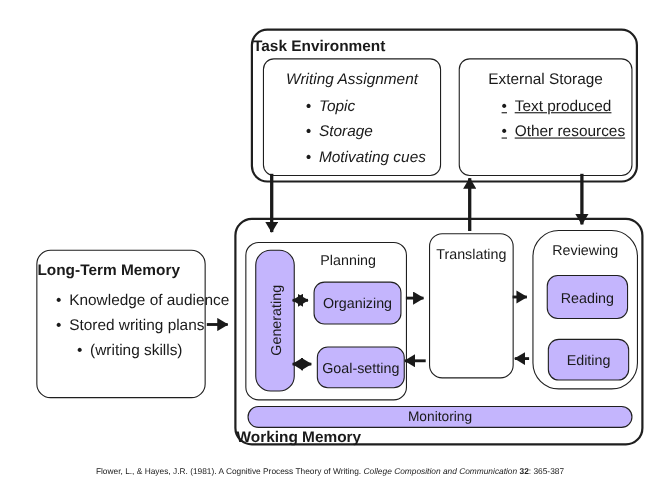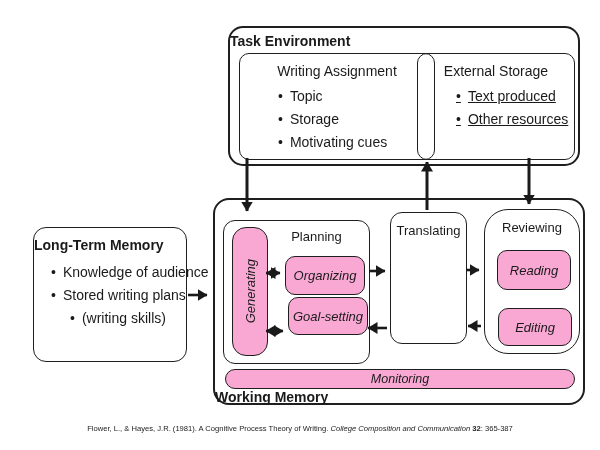--- a/index.html
+++ b/index.html
@@ -25,39 +25,39 @@
   .box-title { font-size: 14px; text-align: center; width: 100%; position: absolute; left: 0; }
   .proc-label { font-size: 13px; text-align: center; position: absolute; }
   .bullets { position: absolute; display: flex; flex-direction: column; gap: 9px; }
   .b-row { display: flex; align-items: baseline; font-size: 14px; line-height: 14px; white-space: nowrap; }
   .b-row .dot::before { content: "•"; margin-right: 7px; }
   .b-sub { margin-left: 19px; }
   .small-box {
     position: absolute; box-sizing: border-box;
     border: 1.6px solid #1f1f1f; border-radius: 10px;
     display: flex; align-items: center; justify-content: center;
-    font-size: 13px; background: #f9a8d4; white-space: nowrap; font-style: italic;
+    font-size: 13px; background: #c4b5fd; white-space: nowrap;
   }
   .vtext { writing-mode: vertical-rl; transform: rotate(180deg); font-size: 13px; }
   #arrow-layer { position: absolute; left: 0; top: 0; pointer-events: none; }
   #caption {
     position: absolute; left: 0; top: 424px; width: 600px;
     text-align: center; font-size: 7.6px; color: #222;
     white-space: pre-wrap;
   }
   #caption .it { font-style: italic; }
   #caption .bold { font-weight: bold; text-align: right; }
 </style>
 </head>
 <body>
 
 <div class="box outer" style="left:228px; top:26px; width:352px; height:140px;">
   <div class="sect-title" style="top:5px;">Task Environment</div>
 
-  <div class="box" style="left:9px; top:25px; width:196px; height:107px;">
+  <div class="box" style="left:9px; top:25px; width:162px; height:107px;font-style:italic;">
     <div class="box-title" style="top:9px;">Writing Assignment</div>
     <div class="bullets" style="left:38px; top:35px;">
       <div class="b-row">
           <span class="dot"></span>
           <span>Topic</span>
         </div>
       <div class="b-row">
           <span class="dot"></span>
           <span>Storage</span>
         </div>
@@ -102,21 +102,21 @@
 </div>
 
 <div class="box outer" style="left:213px; top:198px; width:372px; height:207px; border-radius:16px;">
 
   <div class="box" style="left:8px; top:20px; width:147px; height:144px; border-radius:12px;">
     <div class="proc-label" style="left:44px; right:4px; top:8px;">Planning</div>
     <div class="small-box" style="left:8px; top:6px; width:36px; height:129px; border-radius:14px;">
       <span class="vtext">Generating</span>
     </div>
     <div class="small-box" style="left:61px; top:35px; width:80px; height:39px;">Organizing</div>
-    <div class="small-box" style="left:64px; top:76px; width:80px; height:38px;">Goal-setting</div>
+    <div class="small-box" style="left:64px; top:94px; width:80px; height:38px;">Goal-setting</div>
   </div>
 
   <div class="box" style="left:175px; top:12px; width:77px; height:132px; border-radius:12px;">
     <div class="proc-label" style="left:0; right:0; top:10px;">Translating</div>
   </div>
 
   <div class="box" style="left:269px; top:9px; width:96px; height:145px; border-radius:24px;">
     <div class="proc-label" style="left:0; right:0; top:10px;">Reviewing</div>
     <div class="small-box" style="left:12px; top:40px; width:74px; height:40px;">Reading</div>
     <div class="small-box" style="left:13px; top:98px; width:74px; height:38px;">Editing</div>

